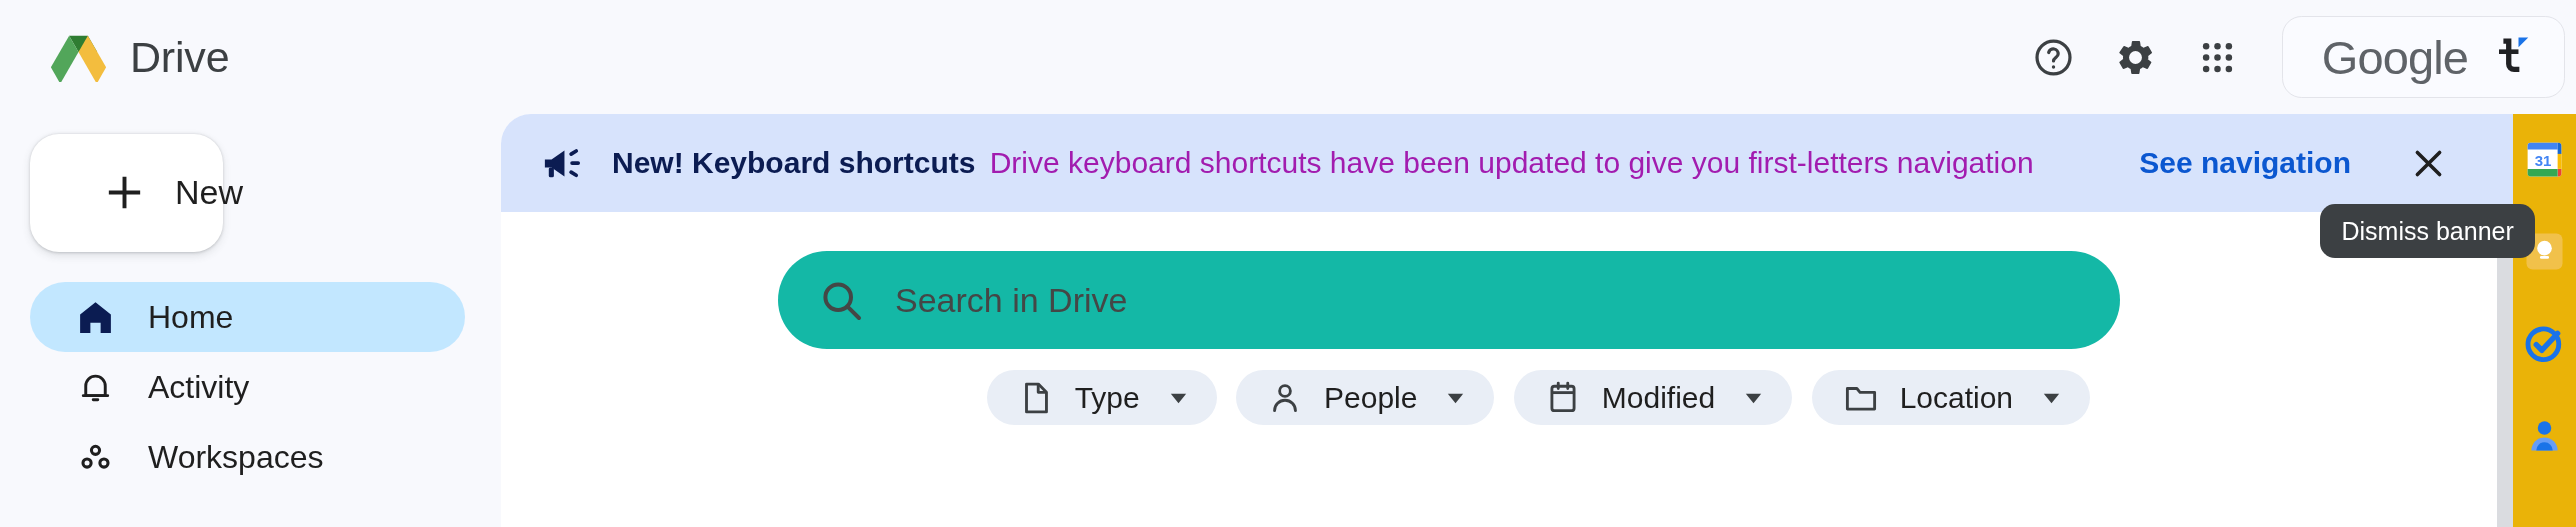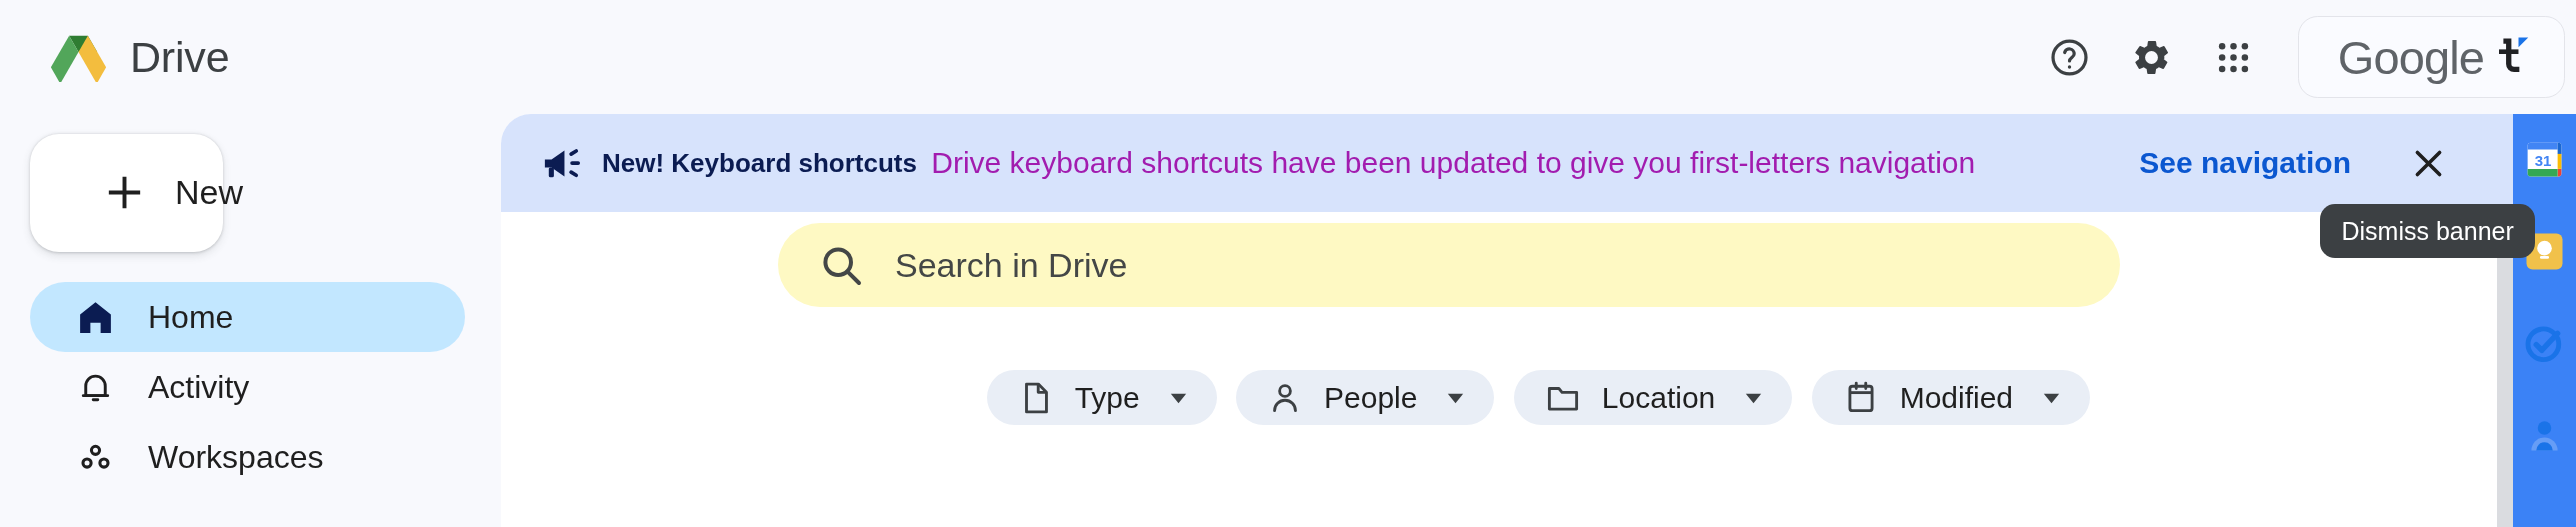--- a/index.html
+++ b/index.html
@@ -25,21 +25,21 @@
   .topbar-right {
     position: absolute; right: 27px; top: 0; height: 114px;
     display: flex; align-items: center; gap: 0px;
   }
   .icon-btn {
     width: 82px; height: 82px; border-radius: 50%;
     display: flex; align-items: center; justify-content: center;
     cursor: pointer; background: transparent;
   }
   .account-pill {
-    display: flex; align-items: center; gap: 7px;
+    display: flex; align-items: center; gap: 23px;
     height: 82px; padding: 0 34px 0 39px;
     border: 0.9px solid #e3e4ea; border-radius: 19.7px;
     background: #fafbff; margin-left: 23px;
   }
   .google-word {
     font-size: 47px; color: #5f6368; letter-spacing: -0.9px;
     font-family: "Liberation Sans", sans-serif;
   }
   .avatar-glyph { position: relative; width: 39px; height: 50px; }
 
@@ -78,23 +78,23 @@
   }
   .welcome {
     position: absolute; top: 43px; left: 0; width: 2075px;
     text-align: center; font-size: 50px; color: #1f1f1f; font-weight: 400;
   }
   .info-ico {
     position: absolute; right: 107px; top: 52px;
     width: 43px; height: 43px; cursor: pointer;
   }
   .searchbar {
-    position: absolute; left: 277px; top: 109px;
-    width: 1342px; height: 84px;
-    background: #fef9c3; border-radius: 50px;
+    position: absolute; left: 277px; top: 137px;
+    width: 1342px; height: 98px;
+    background: #14b8a6; border-radius: 50px;
     display: flex; align-items: center; cursor: text;
   }
   .search-ico { width: 48px; height: 48px; margin-left: 39px; flex: none; }
   .search-ph { font-size: 34px; color: #444746; margin-left: 30px; }
 
   .chips {
     position: absolute; left: 0; top: 256px; width: 2075px;
     display: flex; justify-content: center; gap: 19.7px;
   }
   .chip {
@@ -107,40 +107,40 @@
   .chip-caret { margin-left: 27px; width: 23px; height: 23px; flex: none; }
 
   
   .banner {
     position: absolute; left: 501px; top: 114px;
     width: 2013px; height: 98px;
     background: #d7e3fc; border-top-left-radius: 30px;
     display: flex; align-items: center; z-index: 12;
   }
   .banner-ico { width: 47px; height: 47px; margin-left: 38px; flex: none; }
-  .banner-strong { font-size: 26px; color: #0b1c52; font-weight: 700; margin-left: 16px; }
+  .banner-strong { font-size: 30px; color: #0b1c52; font-weight: 700; margin-left: 26px; }
   .banner-text { font-size: 30px; color: #a21caf; margin-left: 14.3px; }
   .banner-link {
     position: absolute; right: 163px; font-size: 30px;
     color: #0b57d0; font-weight: 700; cursor: pointer;
   }
   .banner-close {
     position: absolute; right: 59px; width: 54px; height: 54px;
     display: flex; align-items: center; justify-content: center; cursor: pointer;
   }
   .tooltip {
     position: absolute; left: 2320px; top: 204px;
     background: #3c4043; color: #ffffff; font-size: 25px;
     padding: 12.5px 21.5px; border-radius: 15px; z-index: 30; white-space: nowrap;
   }
 
   
   .sidepanel {
     position: absolute; right: 0; top: 114px;
-    width: 63px; height: 413px; background: #3b82f6;
+    width: 63px; height: 413px; background: #eab308;
     display: flex; flex-direction: column; align-items: center;
     padding-top: 23px; gap: 47px; z-index: 14;
   }
   .app-ico { width: 45px; height: 45px; cursor: pointer; }
   .scrollbar {
     position: absolute; right: 63px; top: 227px;
     width: 16px; height: 301px; background: #dadce0; z-index: 13;
   }
 </style>
 </head>
@@ -285,35 +285,35 @@
           <path d="M5.4 20 a6.6 6.6 0 0 1 13.2 0" stroke-linecap="round"></path>
         </svg>
         <span class="chip-label">People</span>
         <svg class="chip-caret" viewBox="0 0 24 24" fill="#3c4043">
             <path d="M4 8 L20 8 L12 18 z"></path>
           </svg>
       </div>
 
       <div class="chip">
         <svg class="chip-ico" viewBox="0 0 24 24" fill="none" stroke="#3c4043" stroke-width="1.8">
-          <path d="M3.4 19 V6 h6 l2 2.4 h9.2 V19 z" stroke-linejoin="round"></path>
-        </svg>
-        <span class="chip-label">Location</span>
-        <svg class="chip-caret" viewBox="0 0 24 24" fill="#3c4043">
-            <path d="M4 8 L20 8 L12 18 z"></path>
-          </svg>
-      </div>
-
-      <div class="chip">
-        <svg class="chip-ico" viewBox="0 0 24 24" fill="none" stroke="#3c4043" stroke-width="1.8">
           <rect x="5" y="4.6" width="14" height="15.4" rx="1.6"></rect>
           <path d="M5 8.6 h14"></path>
           <path d="M9 2.6 v3.4 M15 2.6 v3.4" stroke-linecap="round"></path>
         </svg>
         <span class="chip-label">Modified</span>
+        <svg class="chip-caret" viewBox="0 0 24 24" fill="#3c4043">
+            <path d="M4 8 L20 8 L12 18 z"></path>
+          </svg>
+      </div>
+
+      <div class="chip">
+        <svg class="chip-ico" viewBox="0 0 24 24" fill="none" stroke="#3c4043" stroke-width="1.8">
+          <path d="M3.4 19 V6 h6 l2 2.4 h9.2 V19 z" stroke-linejoin="round"></path>
+        </svg>
+        <span class="chip-label">Location</span>
         <svg class="chip-caret" viewBox="0 0 24 24" fill="#3c4043">
             <path d="M4 8 L20 8 L12 18 z"></path>
           </svg>
       </div>
 
     </div>
   </div>
 
   <div class="scrollbar"></div>
 

